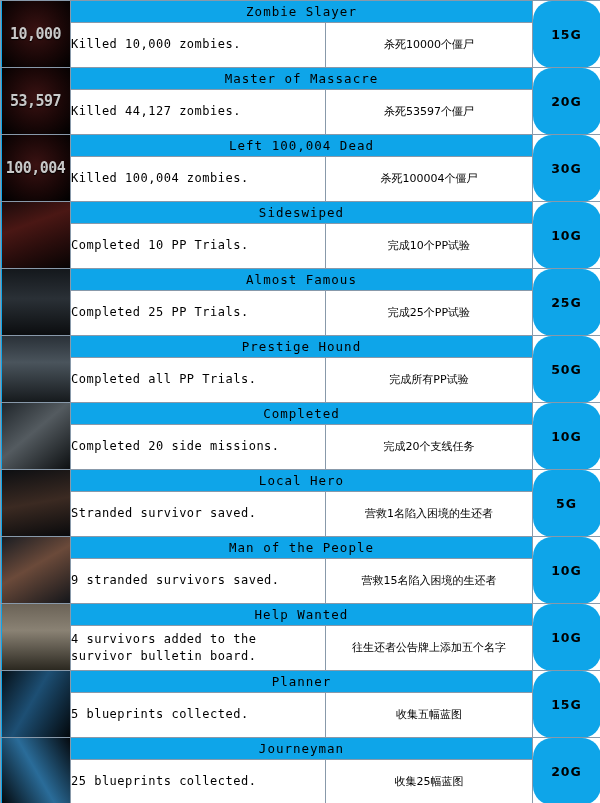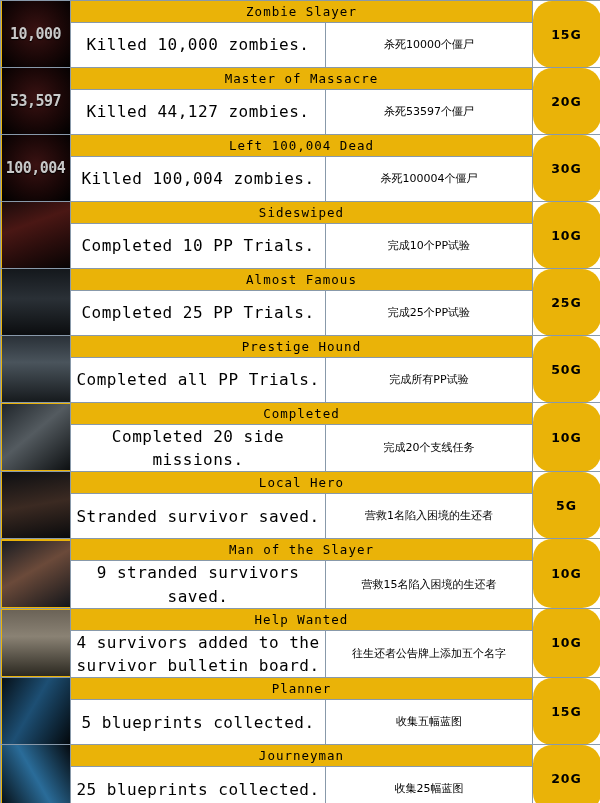--- a/index.html
+++ b/index.html
@@ -51,30 +51,29 @@
     text-align: center;
     font-family: "DejaVu Sans Mono", monospace;
     font-weight: bold;
     font-size: 15px;
     letter-spacing: -0.5px;
     color: #c9c9c9;
     text-shadow: 0 1px 1px #000;
   }
 
   .title-row td {
-    background: #eab308;
+    background: #0ea5e9;
     text-align: center;
     font-size: 12.5px;
     letter-spacing: 1px;
     height: 21px;
     padding: 2px 0 3px 0;
   }
   .desc-en {
-    text-align: center;
-    font-size: 16px;
+    font-size: 12px;
     letter-spacing: 0.5px;
     padding: 4px 6px;
     line-height: 1.45;
   }
   .desc-cn {
     text-align: center;
     font-size: 11px;
     padding: 4px 6px;
     line-height: 1.45;
     font-family: "DejaVu Sans", sans-serif;
@@ -190,21 +189,21 @@
         <td class="pts" rowspan="2">5G</td>
       </tr>
       <tr>
         <td class="desc-en">Stranded survivor saved.</td>
         <td class="desc-cn">营救1名陷入困境的生还者</td>
       </tr>
       <tr class="title-row">
         <td class="icon-cell" rowspan="2">
           <div class="icon-art" style="background: linear-gradient(150deg,#1a1d22 0%,#6b4a3a 45%,#14161a 100%);"></div>
         </td>
-        <td colspan="2">Man of the Slayer</td>
+        <td colspan="2">Man of the People</td>
         <td class="pts" rowspan="2">10G</td>
       </tr>
       <tr>
         <td class="desc-en">9 stranded survivors saved.</td>
         <td class="desc-cn">营救15名陷入困境的生还者</td>
       </tr>
       <tr class="title-row">
         <td class="icon-cell" rowspan="2">
           <div class="icon-art" style="background: linear-gradient(180deg,#6b6357 0%,#8a8274 40%,#2b2820 100%);"></div>
         </td>

